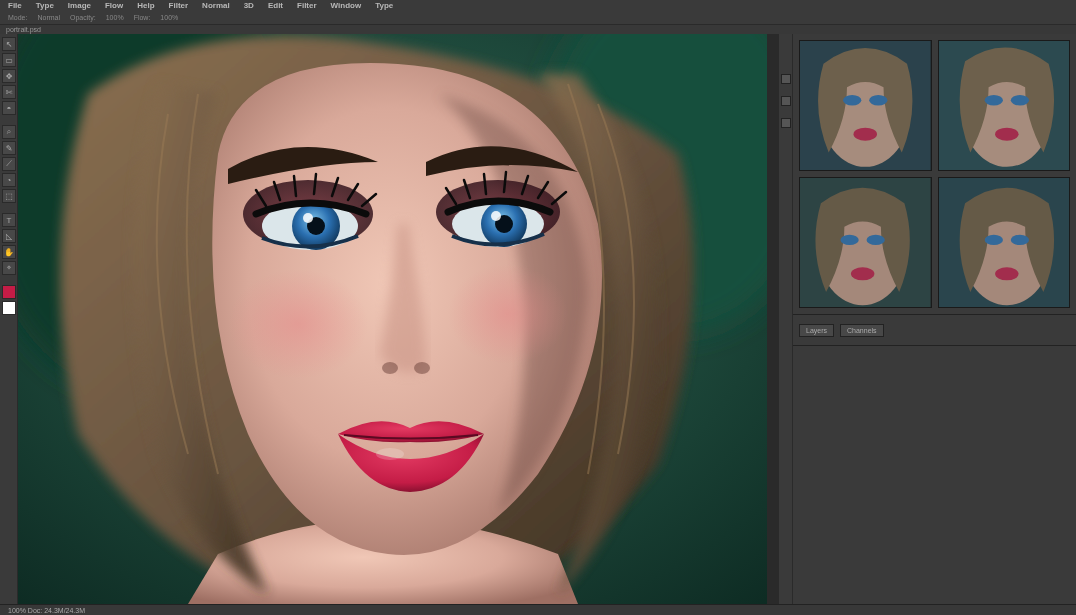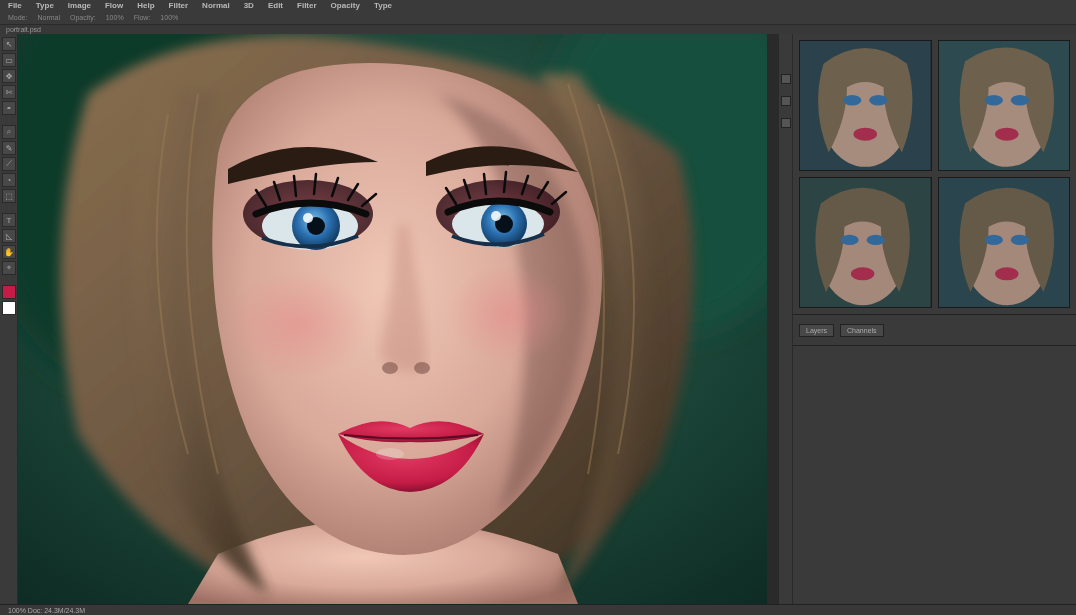--- a/index.html
+++ b/index.html
@@ -166,21 +166,21 @@
   <span>File</span>
   <span>Type</span>
   <span>Image</span>
   <span>Flow</span>
   <span>Help</span>
   <span>Filter</span>
   <span>Normal</span>
   <span>3D</span>
   <span>Edit</span>
   <span>Filter</span>
-  <span>Opacity</span>
+  <span>Window</span>
   <span>Type</span>
 </div>
 
 <div class="optionsbar">
   <span>Mode:</span>
   <span>Normal</span>
   <span>Opacity:</span>
   <span>100%</span>
   <span>Flow:</span>
   <span>100%</span>

